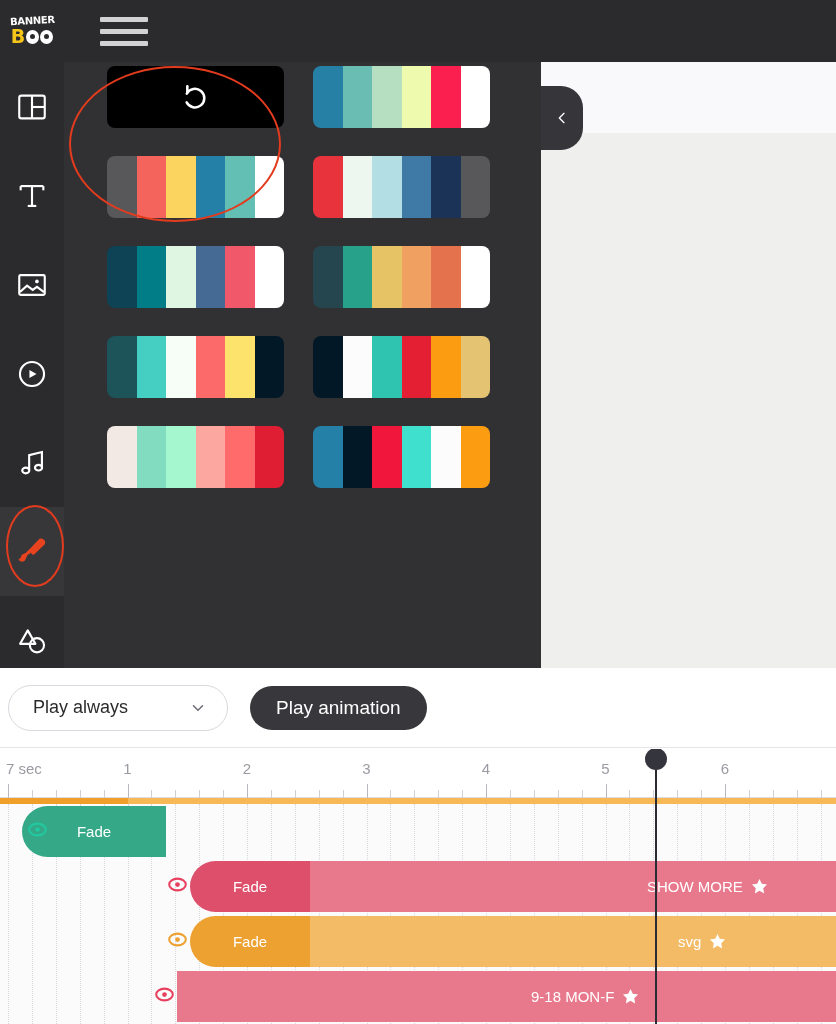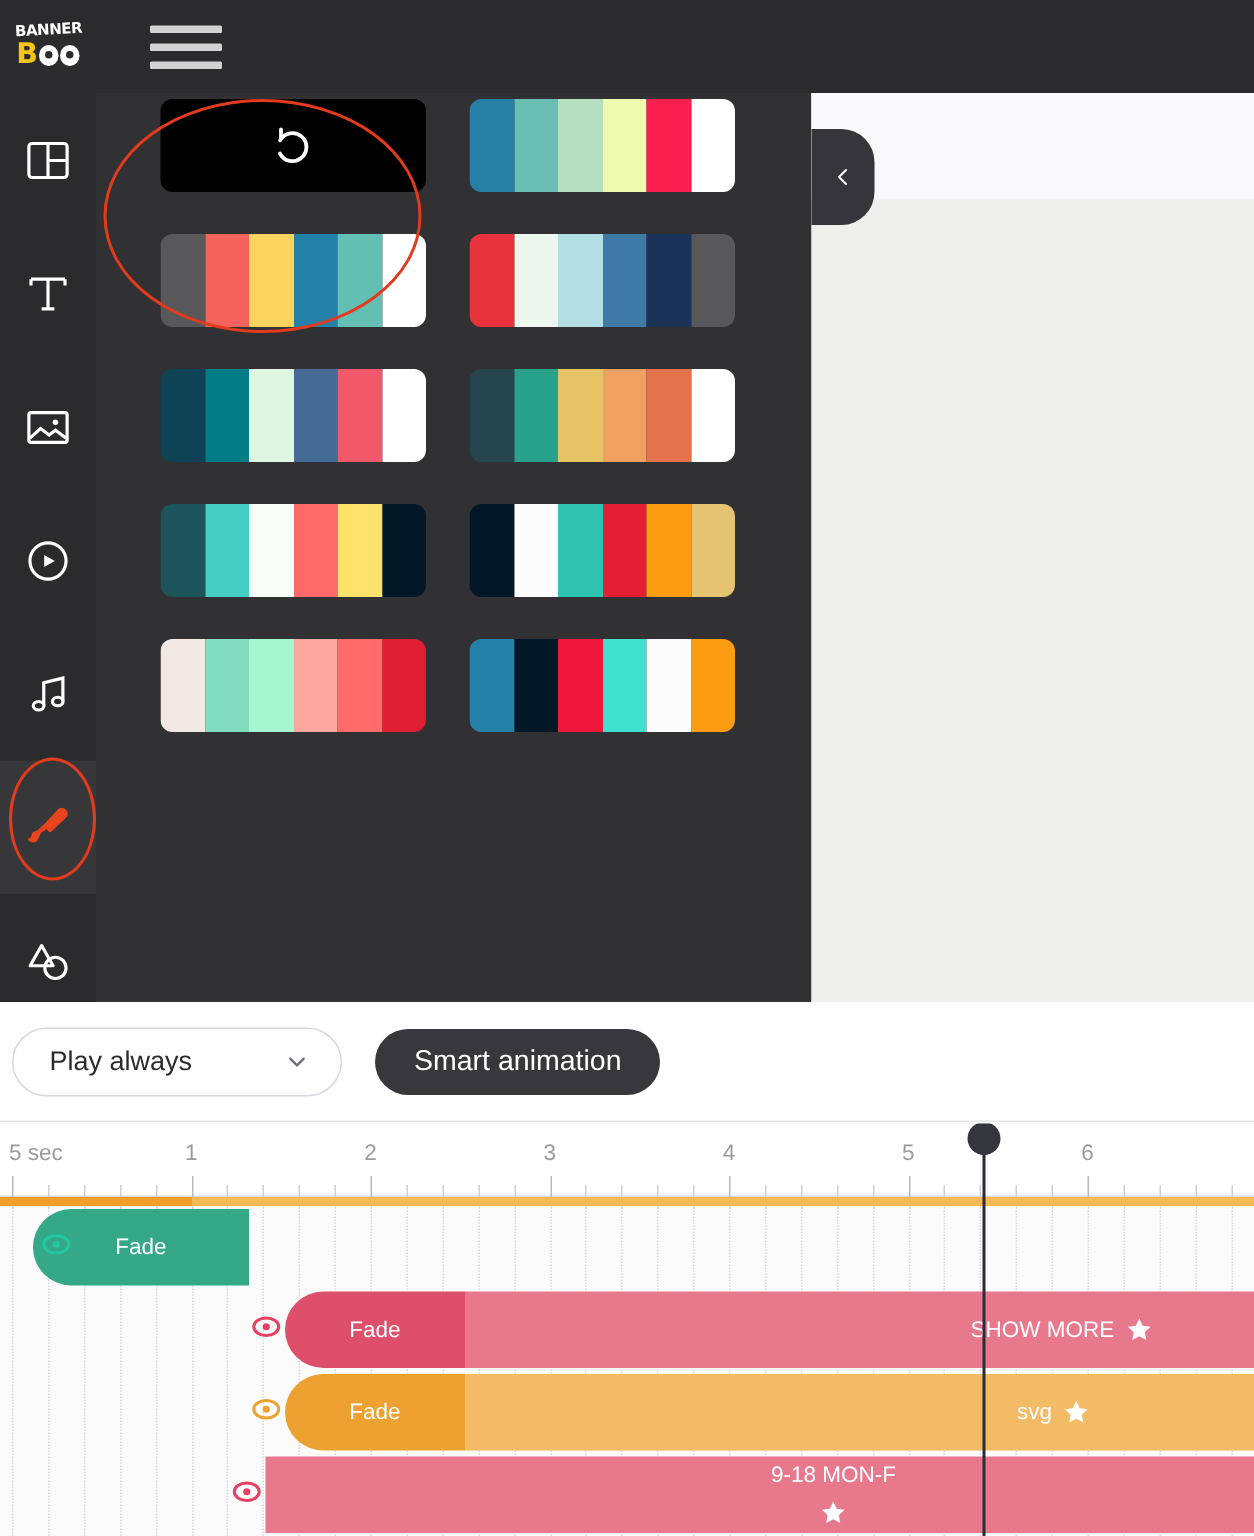--- a/index.html
+++ b/index.html
@@ -383,27 +383,27 @@
     </svg>
   </div>
 
   <div class="controls">
     <div class="select-box">
       <span class="select-label">Play always</span>
       <svg class="chev" viewBox="0 0 24 24" fill="none" stroke="#6d6d78" stroke-width="2" stroke-linecap="round" stroke-linejoin="round">
         <polyline points="6 9 12 15 18 9"></polyline>
       </svg>
     </div>
-    <div class="smart-btn">Smart animation</div>
+    <div class="smart-btn">Play animation</div>
   </div>
 
   <div class="timeline">
     <div class="ruler">
       <div class="ruler-base"></div>
-    <div class="tick-label zero">5 sec</div>
+    <div class="tick-label zero">7 sec</div>
         <div class="tick-label" style="left: 127.5px;">1</div>
         <div class="tick-label" style="left: 247px;">2</div>
         <div class="tick-label" style="left: 366.5px;">3</div>
         <div class="tick-label" style="left: 486px;">4</div>
         <div class="tick-label" style="left: 605.5px;">5</div>
         <div class="tick-label" style="left: 725px;">6</div>
         <div class="tick major" style="left: 8px;"></div>
         <div class="tick minor" style="left: 31.9px;"></div>
         <div class="tick minor" style="left: 55.8px;"></div>
         <div class="tick minor" style="left: 79.7px;"></div>
@@ -523,21 +523,21 @@
             </div>
           </div>
         </div>
         <div class="track">
           <svg class="eye" viewBox="0 0 24 18" style="left: 123px;">
             <ellipse cx="12" cy="9" rx="10.5" ry="7.4" fill="none" stroke="#e8415f" stroke-width="2.6"></ellipse>
             <circle cx="12" cy="9" r="3" fill="#e8415f"></circle>
           </svg>
           <div class="clip" style="left: 145px; width: 691px;">
             <div class="clip-body" style="background: rgb(232, 121, 140);">
-              <div class="clip-name" style="position: absolute; left: 337px; flex-direction: column;">
+              <div class="clip-name" style="position: absolute; left: 354px;">
                 <span>9-18 MON-F</span>
                 <svg class="star" viewBox="0 0 24 24" fill="#ffffff">
                   <path d="M12 2.5l2.9 6.1 6.6.9-4.8 4.6 1.2 6.6L12 17.5 6.1 20.7l1.2-6.6L2.5 9.5l6.6-.9z"></path>
                 </svg>
               </div>
             </div>
           </div>
         </div>
       </div>
   <div class="playhead" style="left: 655px;">

